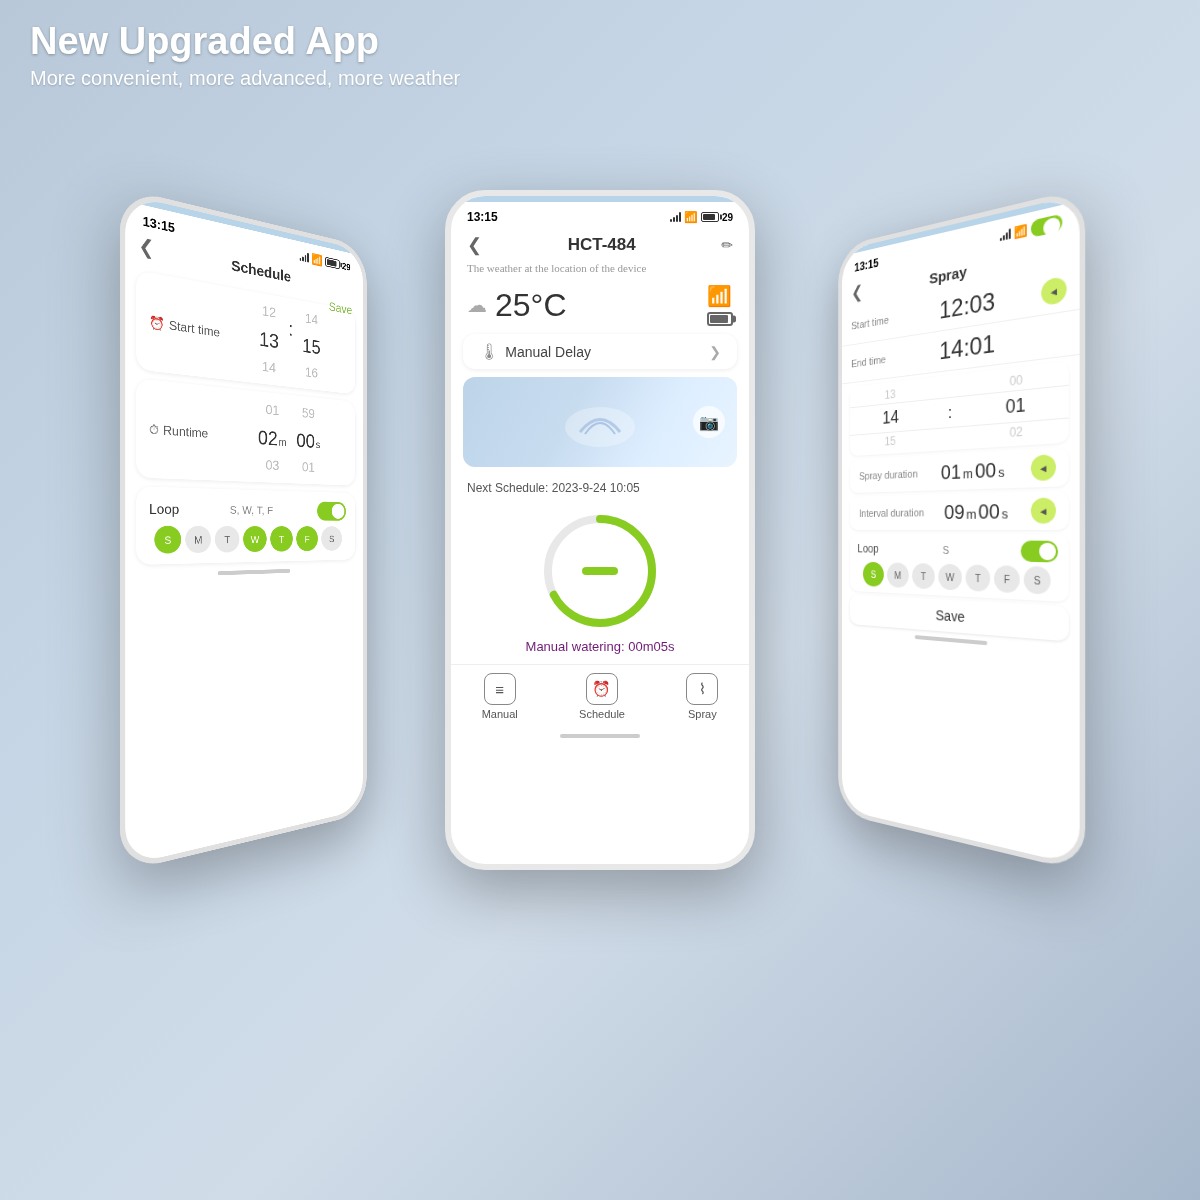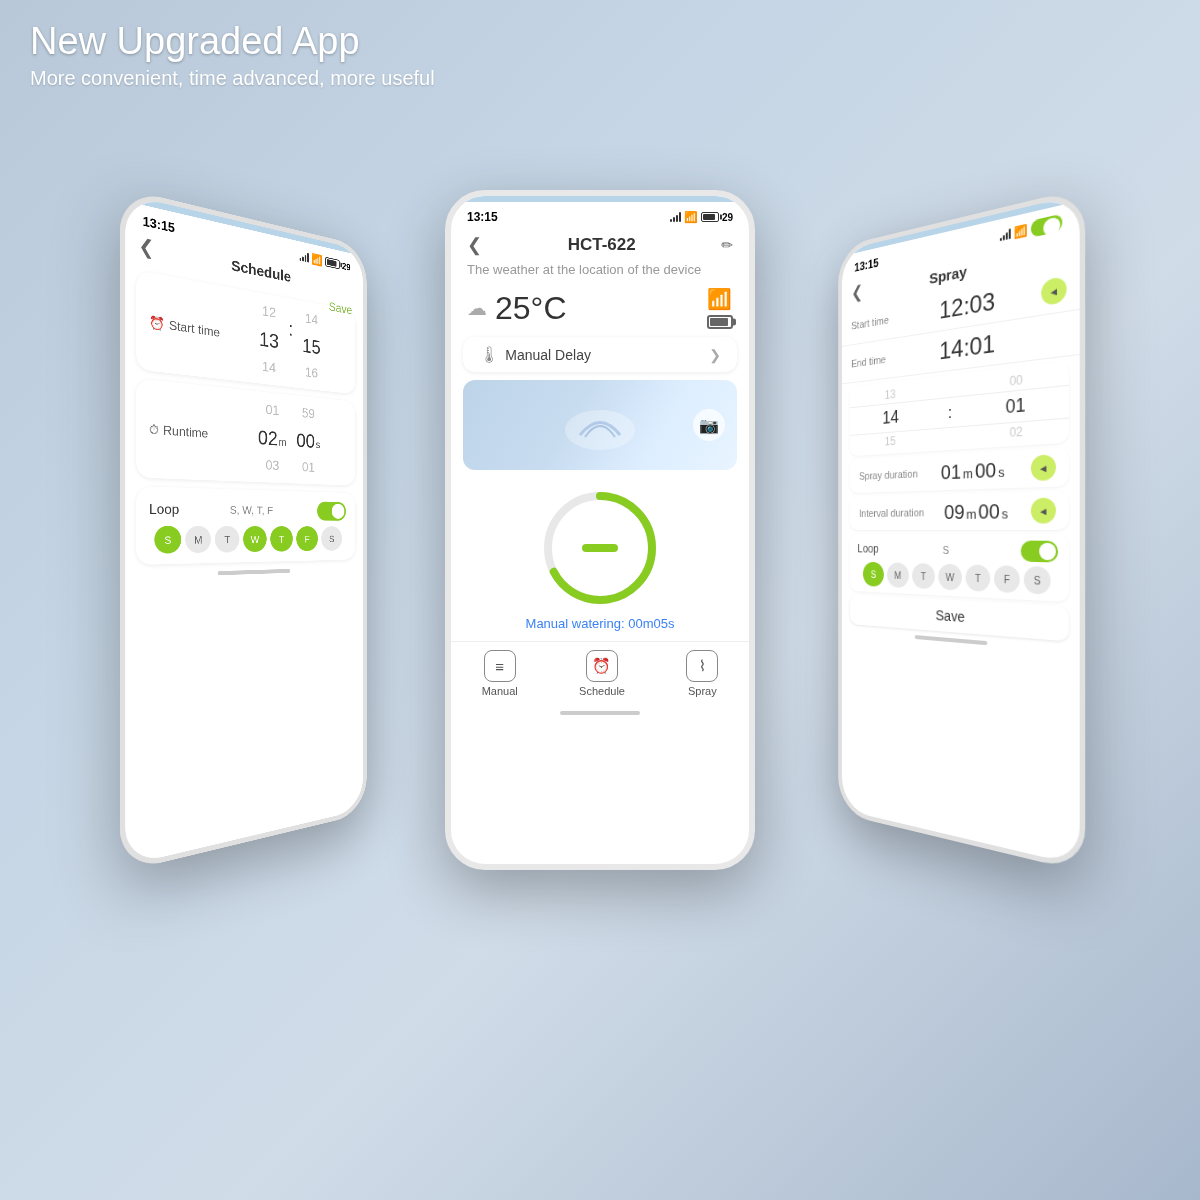--- a/index.html
+++ b/index.html
@@ -14,21 +14,21 @@
 
     
     .header {
       position: absolute;
       top: 20px;
       left: 30px;
       color: white;
     }
     .header-title {
       font-size: 38px;
-      font-weight: 400;
+      font-weight: 700;
       text-shadow: 0 1px 3px rgba(0,0,0,0.3);
     }
     .header-subtitle {
       font-size: 20px;
       font-weight: 400;
       margin-top: 4px;
       text-shadow: 0 1px 2px rgba(0,0,0,0.2);
     }
 
     
@@ -165,23 +165,24 @@
     .nav-arrow {
       font-size: 18px;
       color: #666;
     }
     .nav-edit {
       font-size: 14px;
       color: #666;
     }
 
     .center-subtitle {
-      font-size: 13px;
+      font-size: 11px;
       color: #999;
       padding: 0 16px 6px;
+      font-family: Liberation Serif, serif;
     }
 
     .weather-section {
       display: flex;
       justify-content: space-between;
       align-items: center;
       padding: 4px 16px 8px;
     }
     .weather-temp {
       font-size: 32px;
@@ -302,21 +303,21 @@
       position: relative;
     }
     .water-circle svg {
       width: 120px;
       height: 120px;
     }
 
     .manual-watering {
       text-align: center;
       font-size: 13px;
-      color: #3b82f6;
+      color: #701a75;
       padding: 4px 0 10px;
     }
 
     
     .bottom-nav {
       display: flex;
       justify-content: space-around;
       align-items: center;
       padding: 8px 0;
       border-top: 1px solid #eee;
@@ -613,21 +614,21 @@
       background: #ccc;
       border-radius: 2px;
       margin: 6px auto;
     }
   </style>
 </head>
 <body>
 
 <div class="header">
   <div class="header-title">New Upgraded App</div>
-  <div class="header-subtitle">More convenient, time advanced, more useful</div>
+  <div class="header-subtitle">More convenient, more advanced, more weather</div>
 </div>
 
 <div class="phones-container">
 
   <div class="phone phone-left">
     <div class="phone-top-bar"></div>
 
     <div class="status-bar">
       <span style="font-size:12px;font-weight:600;">13:15</span>
       <div class="status-icons">
@@ -743,21 +744,21 @@
         <span class="wifi-icon">📶</span>
         <div class="battery-box">
           <div class="battery-fill"></div>
         </div>
         <span style="font-size:10px;font-weight:600;">29</span>
       </div>
     </div>
 
     <div class="center-nav">
       <span class="nav-arrow">❮</span>
-      <span class="center-nav-title">HCT-622</span>
+      <span class="center-nav-title">HCT-484</span>
       <span class="nav-edit">✏</span>
     </div>
 
     <div class="center-subtitle">The weather at the location of the device</div>
 
     <div class="weather-section">
       <div class="weather-temp">
         <span class="weather-cloud">☁</span>
         <span>25°C</span>
       </div>
@@ -781,20 +782,21 @@
       <div class="device-image-inner">
         <svg width="80" height="60" viewBox="0 0 80 60">
           <ellipse cx="40" cy="35" rx="35" ry="20" fill="rgba(255,255,255,0.3)"></ellipse>
           <path d="M20 40 Q40 15 60 40" stroke="rgba(150,180,220,0.6)" stroke-width="3" fill="none"></path>
           <path d="M25 42 Q40 20 55 42" stroke="rgba(120,160,210,0.5)" stroke-width="2" fill="none"></path>
         </svg>
       </div>
       <div class="camera-icon-overlay">📷</div>
     </div>
 
+    <div class="next-schedule">Next Schedule:  2023-9-24 10:05</div>
 
     <div class="water-circle-container">
       <div class="water-circle">
         <svg viewBox="0 0 120 120" width="120" height="120">
           <circle cx="60" cy="60" r="52" fill="none" stroke="#e8e8e8" stroke-width="8"></circle>
           <circle cx="60" cy="60" r="52" fill="none" stroke="#88cc22" stroke-width="8" stroke-dasharray="220 110" stroke-linecap="round" transform="rotate(-90 60 60)"></circle>
           <circle cx="60" cy="60" r="44" fill="white"></circle>
           <rect x="42" y="56" width="36" height="8" rx="4" fill="#88cc22"></rect>
         </svg>
       </div>

